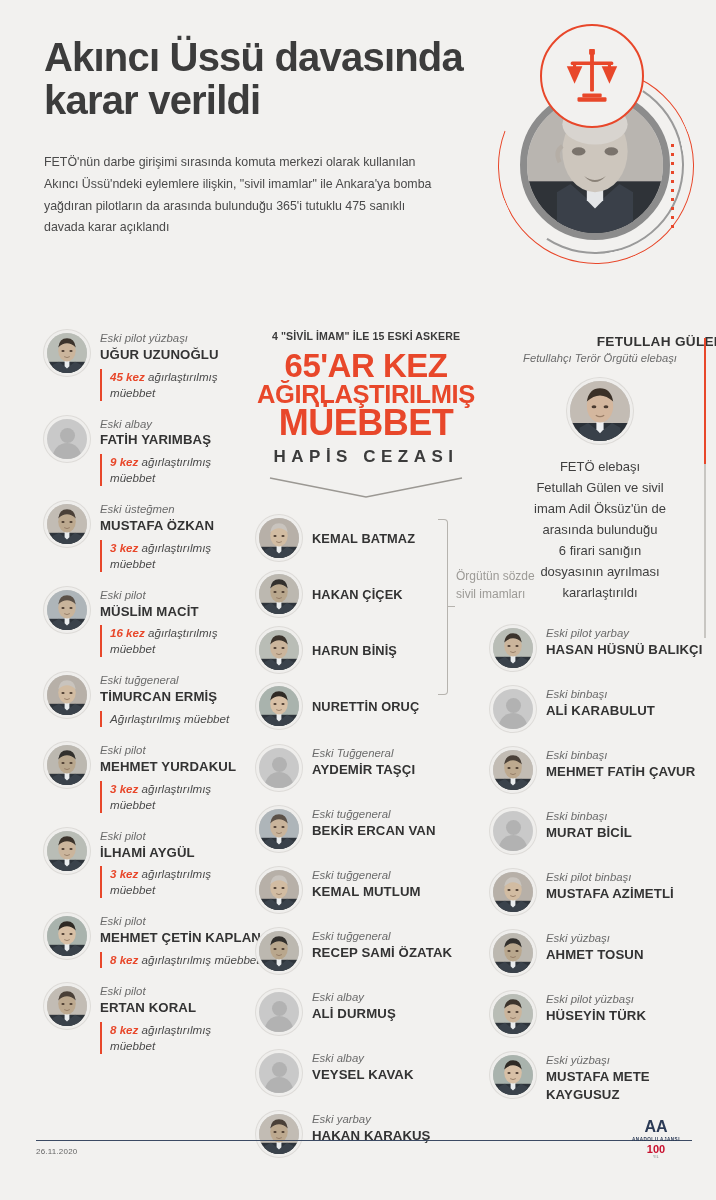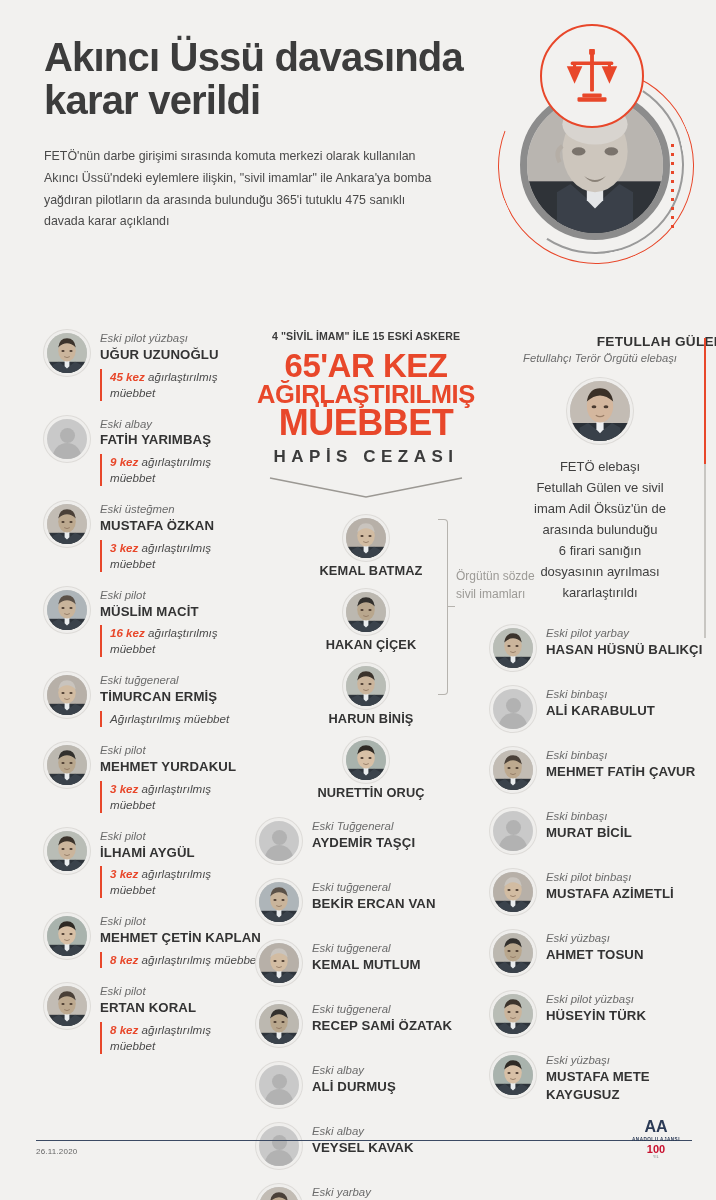--- a/index.html
+++ b/index.html
@@ -22,21 +22,21 @@
   }
   .headline {
     font-size: 40px;
     line-height: 1.08;
     font-weight: bold;
     letter-spacing: -0.8px;
     color: #3c3c3c;
     width: 430px;
   }
   .subtext {
-    margin-top: 24px;
+    margin-top: 30px;
     width: 400px;
     font-size: 12.4px;
     line-height: 1.74;
     color: #4a4a4a;
   }
 
   
   .hero-art {
     position: absolute;
     right: 18px;
@@ -165,21 +165,20 @@
   .mid-sub {
     text-align:center; font-size: 17px; font-weight: bold;
     letter-spacing: 5.5px; color: #3b3b3b; margin-top: 6px;
   }
   .chevron { display:block; margin: 8px auto 14px; }
 
   
   .mrow {
     display: flex; align-items: center;
     margin-bottom: 10px;
-    flex-direction: column;
   }
   .mrow .pname { font-size: 12.8px; }
   .mrow .pinfo { padding-left: 10px; }
 
   .imam-wrap { position: relative; }
   .imam-bracket {
     position: absolute;
     left: 182px; top: 4px;
     width: 10px; height: 176px;
     border: 1.5px solid #b6b3ae;

